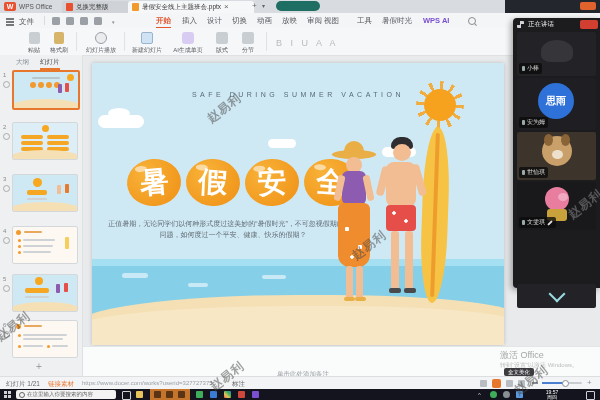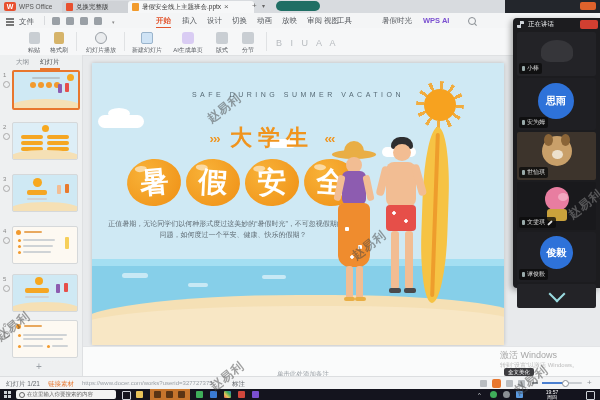--- a/index.html
+++ b/index.html
@@ -141,21 +141,21 @@
     <div class="abs" style="left:112px;top:6px;font-size:5px;color:#888">▾</div>
 
     <div class="mtab active" style="left:156px">开始</div>
     <div class="mtab" style="left:182px">插入</div>
     <div class="mtab" style="left:207px">设计</div>
     <div class="mtab" style="left:232px">切换</div>
     <div class="mtab" style="left:257px">动画</div>
     <div class="mtab" style="left:282px">放映</div>
     <div class="mtab" style="left:307px">审阅</div>
     <div class="mtab" style="left:324px">视图</div>
-    <div class="mtab" style="left:337px">工具</div>
+    <div class="mtab" style="left:357px">工具</div>
     <div class="mtab" style="left:382px">暑假时光</div>
     <div class="mtab" style="left:423px;color:#7a4fd0;font-weight:bold">WPS AI</div>
     <div class="abs" style="left:468px;top:4px;width:6px;height:6px;border:1px solid #8a8f94;border-radius:50%"></div>
     <div class="abs" style="left:474px;top:11px;width:3px;height:1px;background:#8a8f94;transform:rotate(45deg)"></div>
   </div>
 
   <div class="toolbar">
     <div class="tool" style="left:22px;top:4px;width:24px">
       <div class="tico" style="width:11px;height:12px;background:#c9ced3"></div>
       <div>粘贴</div>
@@ -277,25 +277,20 @@
   <div class="slide">
     <div class="cloud" style="left:6px;top:52px;width:46px;height:13px"></div>
     <div class="cloud" style="left:16px;top:45px;width:22px;height:11px;border-radius:50%"></div>
     <div class="cloud" style="left:176px;top:76px;width:28px;height:9px"></div>
     <div class="cloud" style="left:290px;top:84px;width:34px;height:10px"></div>
     <div class="sun-rays"></div>
     <div class="sun"></div>
 
     <div class="eyebrow">SAFE DURING SUMMER VACATION</div>
 
-    <div class="subrow">
-      <span class="arr">›››</span>
-      <span class="big">大学生</span>
-      <span class="arr">‹‹‹</span>
-    </div>
 
     <div class="badges">
       <div class="badge" style="transform:rotate(-5deg)">暑</div>
       <div class="badge" style="transform:rotate(3deg)">假</div>
       <div class="badge" style="transform:rotate(-3deg)">安</div>
       <div class="badge" style="transform:rotate(4deg)">全</div>
     </div>
 
     <div class="slidebody">正值暑期，无论同学们以何种形式度过这美妙的“暑假时光”，不可忽视假期的安全问题，如何度过一个平安、健康、快乐的假期？</div>
 
@@ -355,21 +350,21 @@
     <div class="sq" style="left:506px"></div>
     <div class="sq" style="left:518px"></div>
     <div class="abs" style="left:532px;top:5px;width:6px;height:1.5px;background:#8a8f94"></div>
     <div class="abs" style="left:542px;top:5px;width:40px;height:2px;background:#c9cdd1;border-radius:1px">
       <div class="abs" style="left:0;top:0;width:22px;height:2px;background:#4a7fd0"></div>
       <div class="abs" style="left:20px;top:-2px;width:5px;height:5px;background:#fff;border:1px solid #8a8f94;border-radius:50%"></div>
     </div>
     <div class="abs" style="left:587px;top:1px;font-size:8px;color:#8a8f94">+</div>
   </div>
 
-  <div class="activate" style="left:500px;top:349px;font-size:9px">激活 Windows</div>
+  <div class="activate" style="left:500px;top:349px;font-size:9px">激活 Office</div>
   <div class="activate" style="left:500px;top:361px;font-size:6px;color:#bcbcbc">转到“设置”以激活 Windows。</div>
   <div class="abs" style="left:504px;top:368px;height:8px;background:#3c3c40;border-radius:2px;color:#fff;
        font-size:5.5px;line-height:8px;padding:0 4px;z-index:11">全文美化</div>
 
   <div class="taskbar">
     <div class="abs" style="left:4px;top:2px;width:3px;height:3px;background:#cfd3d8;box-shadow:4px 0 0 #cfd3d8,0 4px 0 #cfd3d8,4px 4px 0 #cfd3d8"></div>
     <div class="searchbox">
       <span style="display:inline-block;width:4px;height:4px;border:1px solid #666;border-radius:50%;flex:none"></span>
       <span>在这里输入你要搜索的内容</span>
     </div>
@@ -436,27 +431,20 @@
         <div class="abs" style="left:13px;top:6px;width:10px;height:8px;background:#f2a8c0;border-radius:50%"></div>
       </div>
       <div class="abs" style="left:30px;top:27px;width:20px;height:12px;background:#caa23c;border-radius:3px"></div>
       <div class="plabel">
         <span class="mic"></span>
         <span>文雯琪</span>
         <span style="display:inline-block;width:6px;height:2px;background:#ddd;transform:rotate(-45deg);border-radius:1px"></span>
       </div>
     </div>
 
-    <div class="tile" style="top:214px;height:50px;background:#1f1f23">
-      <div class="avatar" style="left:23px;top:4px;width:33px;height:33px;font-size:10px">俊毅</div>
-      <div class="plabel">
-        <span class="mic"></span>
-        <span>谭俊毅</span>
-      </div>
-    </div>
 
     <div class="tile" style="top:266px;height:24px;background:#232327">
       <div class="chev" style="left:34px;top:4px"></div>
     </div>
   </div>
 
   <div class="wm" style="left:205px;top:100px">赵易利</div>
   <div class="wm" style="left:350px;top:237px">赵易利</div>
   <div class="wm" style="left:-6px;top:318px">赵易利</div>
   <div class="wm" style="left:208px;top:368px">赵易利</div>

